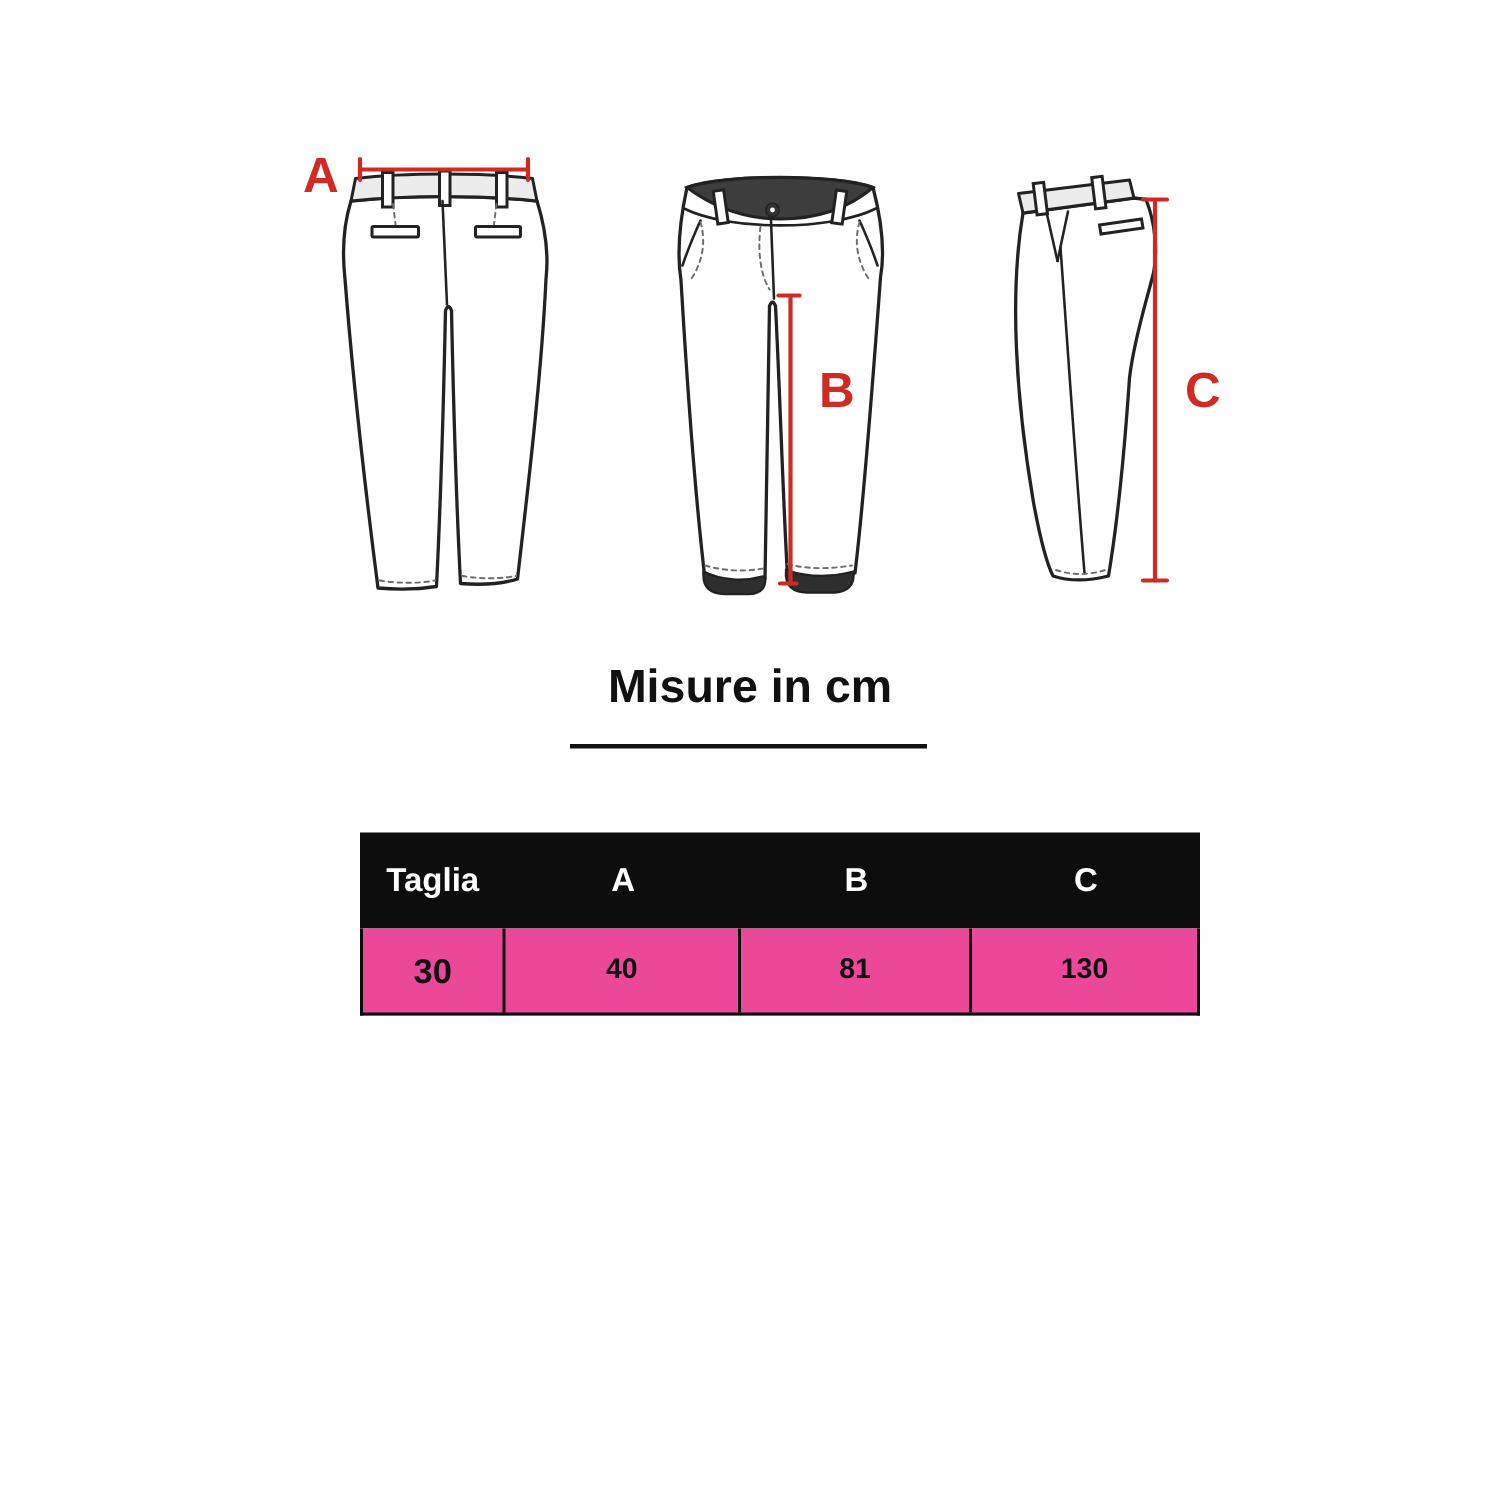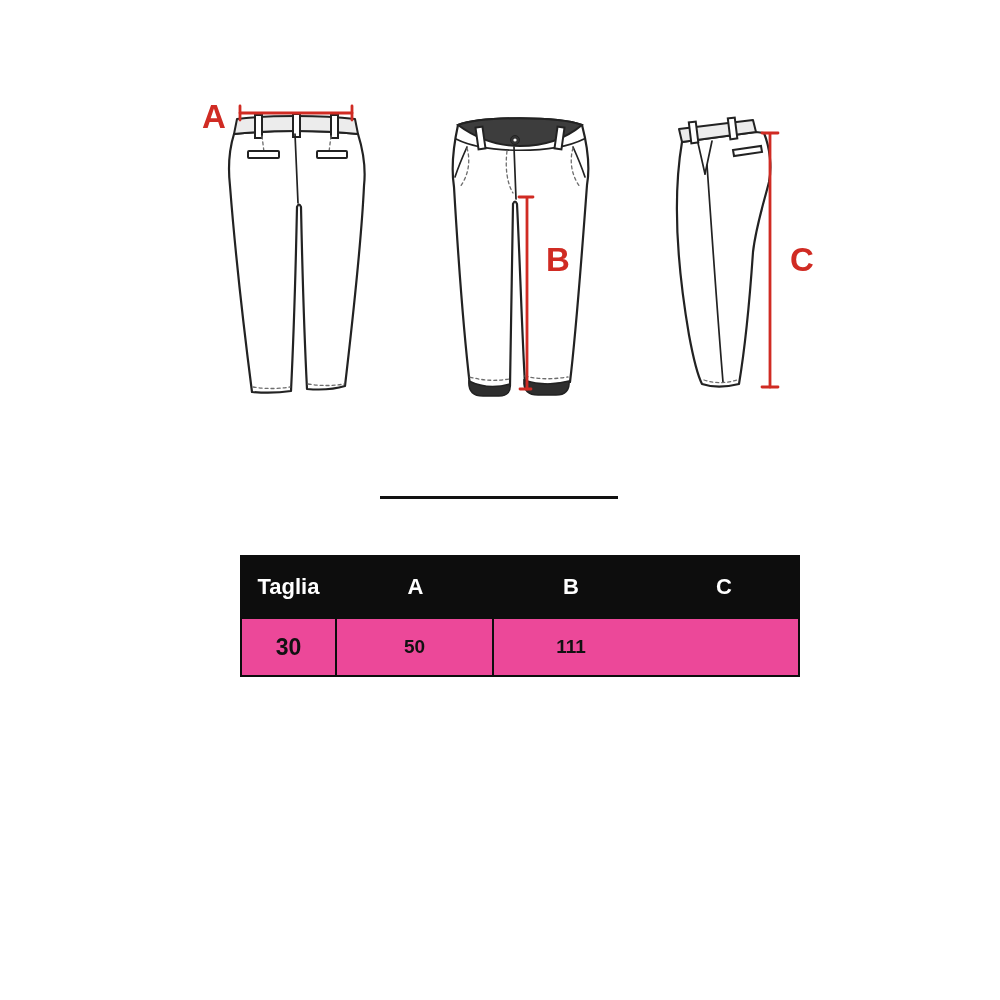--- a/index.html
+++ b/index.html
@@ -183,29 +183,31 @@
         <line x1="770" y1="134" x2="770" y2="387"></line>
         <line x1="762" y1="387" x2="778" y2="387"></line>
       </g>
     </g>
   </svg>
 
   <span class="mlabel" style="left:202px; top:100px;">A</span>
   <span class="mlabel" style="left:546px; top:243px;">B</span>
   <span class="mlabel" style="left:790px; top:243px;">C</span>
 
+  <div class="title">Misure in cm</div>
   <div class="title-underline"></div>
 
   <div class="size-table">
     <div class="thead">
       <div class="hcell">Taglia</div>
       <div class="hcell">A</div>
       <div class="hcell">B</div>
       <div class="hcell">C</div>
     </div>
     <div class="trow">
       <div class="dcell size">30</div>
-      <div class="dcell">50</div>
-      <div class="dcell">111</div>
+      <div class="dcell">40</div>
+      <div class="dcell">81</div>
+      <div class="dcell">130</div>
     </div>
   </div>
 
 </div>
 
 </body></html>

